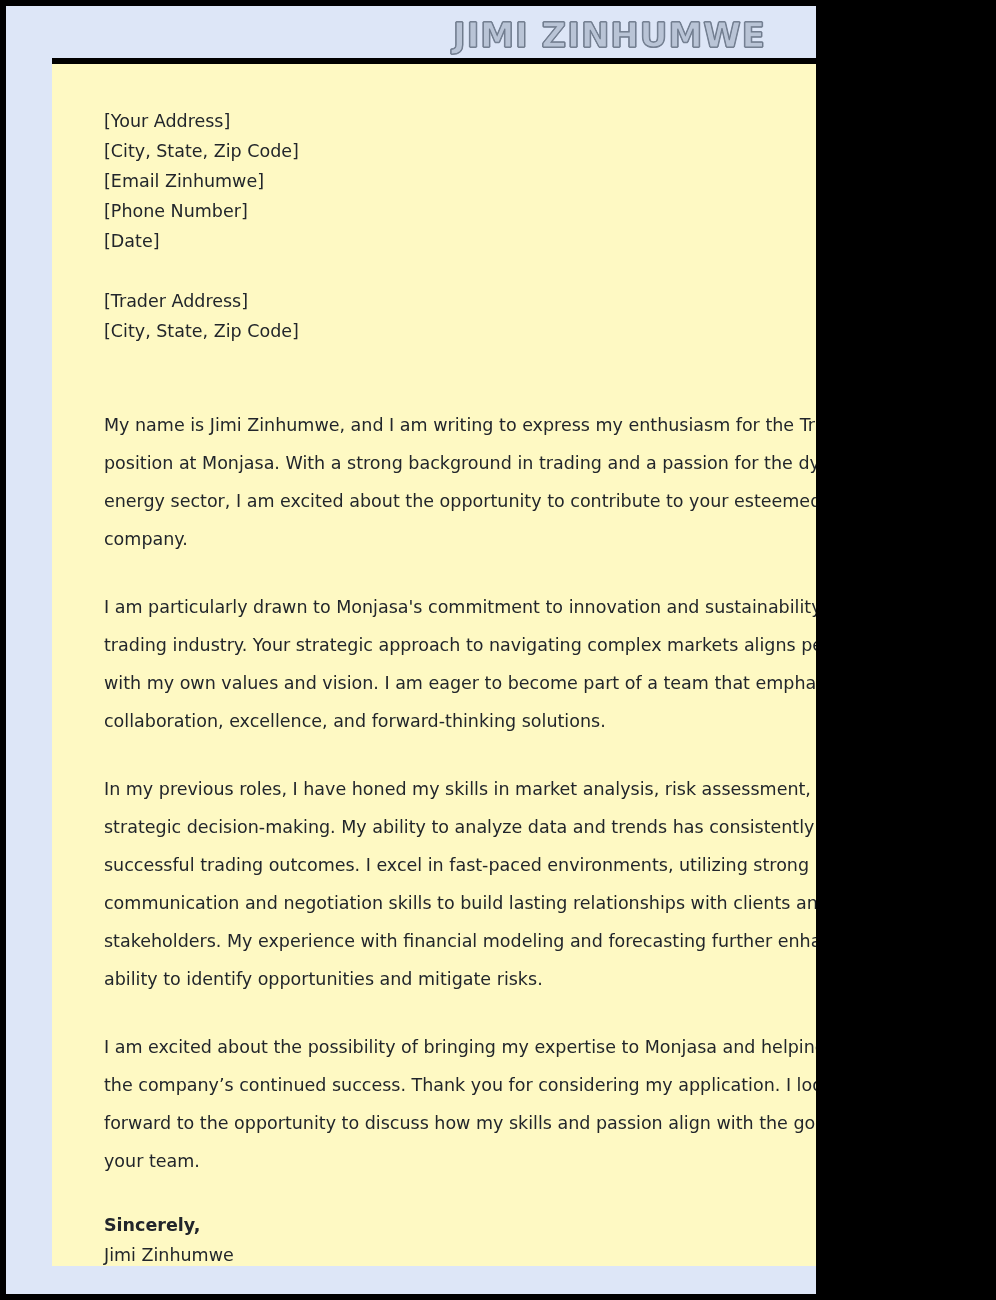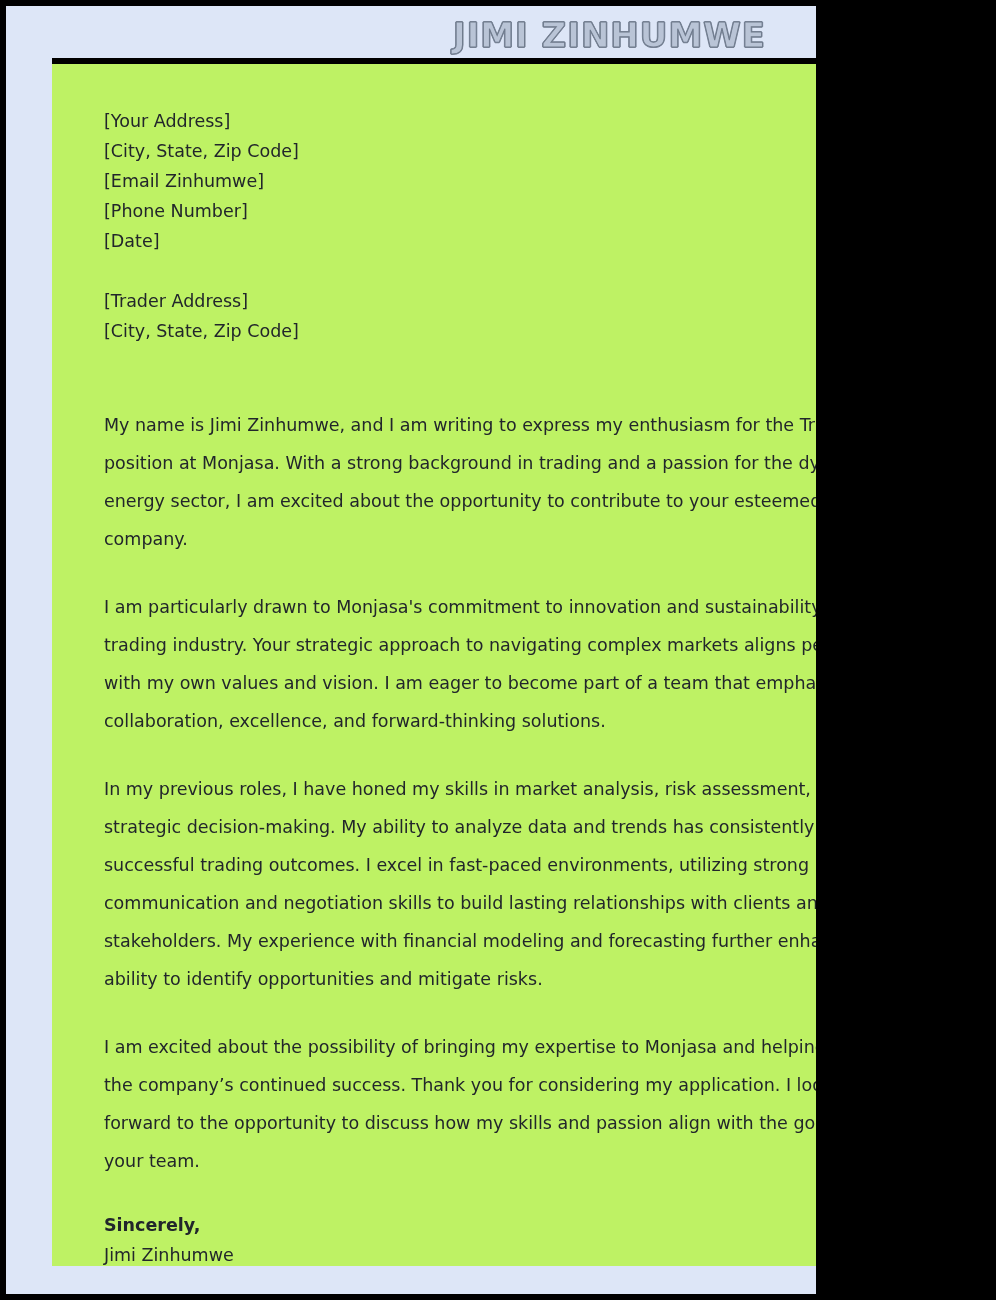--- a/index.html
+++ b/index.html
@@ -43,21 +43,21 @@
     text-shadow:
       -1px 0 #7b8698, 0 -1px #7b8698,
       1px 0 #7b8698, 0 1px #7b8698;
   }
   .sheet {
     position: absolute;
     top: 52px;
     left: 46px;
     width: 904px;
     height: 1208px;
-    background: #bef264;
+    background: #fef9c3;
     border-top: 6px solid #000000;
     box-sizing: border-box;
     overflow: hidden;
   }
   .sheet-inner {
     padding: 42px 52px 0 52px;
   }
   .letter-line {
     font-size: 17.5px;
     line-height: 30px;

